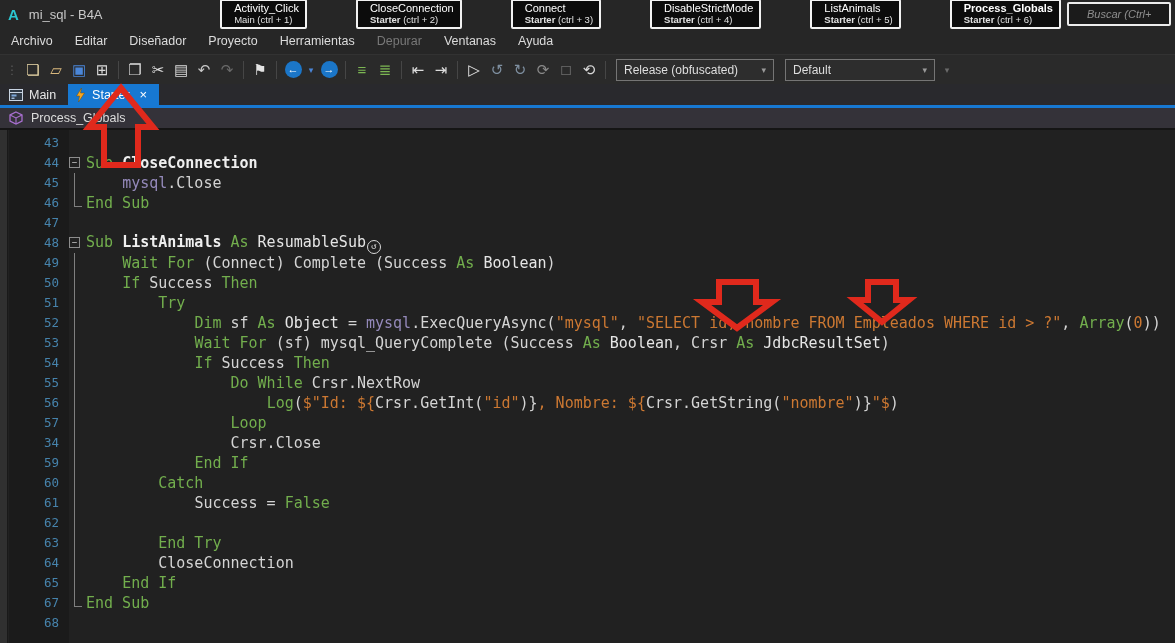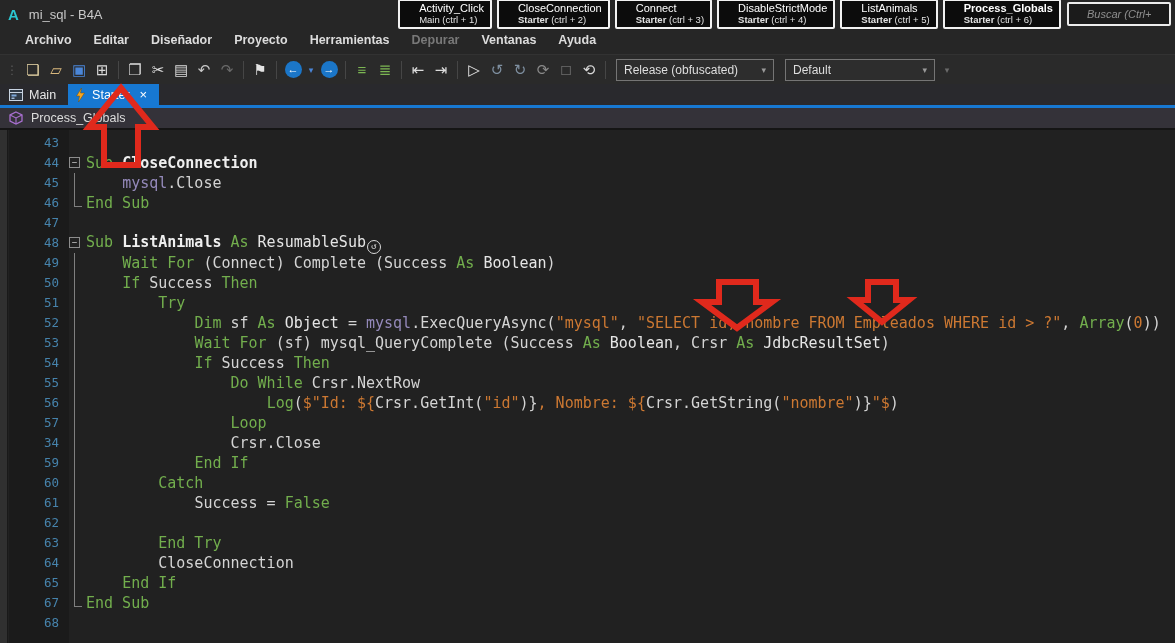--- a/index.html
+++ b/index.html
@@ -13,34 +13,34 @@
   
   .titlebar {
     height:28px; background:#262626; display:flex; align-items:center;
     padding:0 4px 0 8px;
   }
   .logo { color:#2BC6D0; font-weight:bold; font-size:15px; }
   .wintitle { color:#c9c9c9; font-size:13px; margin-left:10px; }
   .quickbtns { margin-left:auto; display:flex; gap:5px; align-items:center; }
   .qbtn {
     border:2px solid #f2f2f2; background:#0c0c0c; border-radius:2px;
-    padding:1px 6px 2px 19px; min-width:84px; cursor:pointer;
+    padding:1px 6px 2px 12px; min-width:84px; cursor:pointer;margin-left:44px;
   }
   .qbtn .t1 { font-size:11px; color:#ffffff; line-height:12px; white-space:nowrap; }
   .qbtn.title-bold .t1 { font-weight:bold; }
   .qbtn .t2 { font-size:9.5px; color:#e2e2e2; line-height:11px; white-space:nowrap; }
   .qbtn .t2 .mod.bold { font-weight:bold; }
   .searchbox {
     width:104px; height:24px; background:#1b1b1b; border:2px solid #ececec;
     border-radius:2px; color:#b5b5b5; font-size:11px;
     padding:0 18px; font-family:"Liberation Sans", sans-serif; outline:none;
   }
   .searchbox::placeholder { color:#8f8f8f; font-style:italic; }
   
-  .menubar { height:26px; background:#262626; display:flex; align-items:flex-start; padding-left:14px;font-weight:bold; }
+  .menubar { height:26px; background:#262626; display:flex; align-items:center; padding-left:0; }
   .menuitem { font-size:12.5px; color:#dcdcdc; padding:5px 11px; cursor:pointer; white-space:nowrap; }
   .menuitem.disabled { color:#787878; cursor:default; }
   
   .toolbar {
     height:30px; background:#2a2a2a; border-top:1px solid #323232;
     display:flex; align-items:center; padding:0 3px; gap:1px;
   }
   .grip { color:#5a5a5a; font-size:12px; padding:0 3px; cursor:grab; }
   .tbicon {
     width:22px; height:24px; display:flex; align-items:center; justify-content:center;

